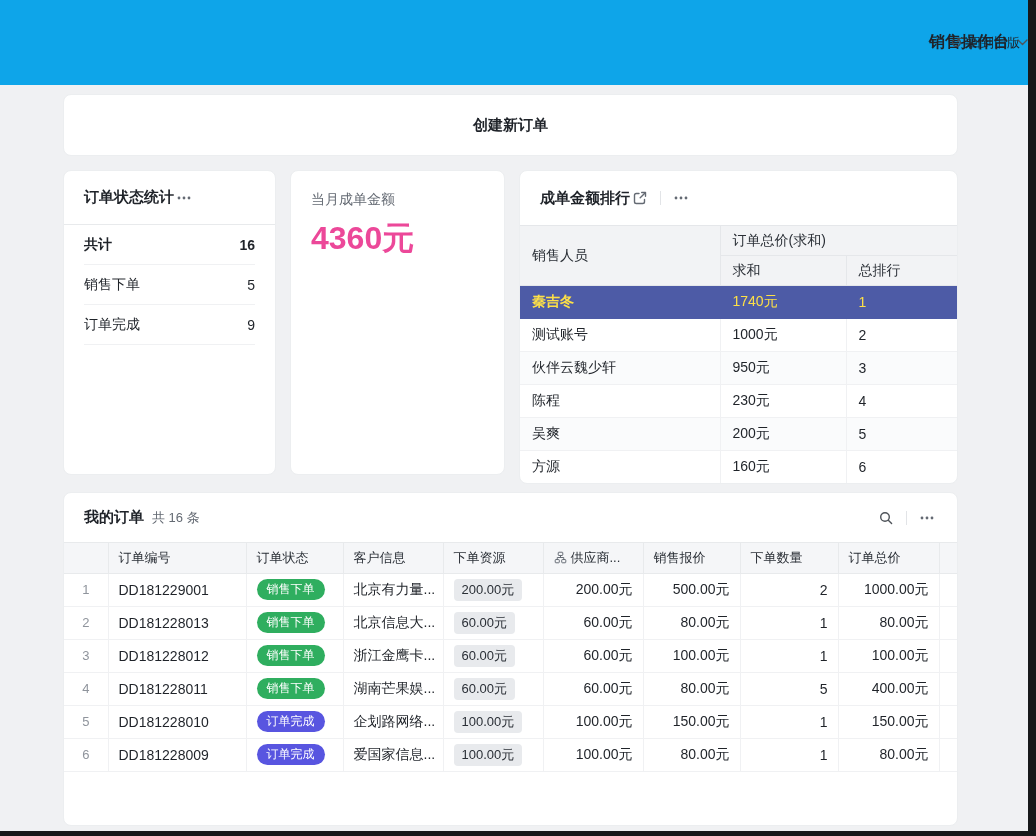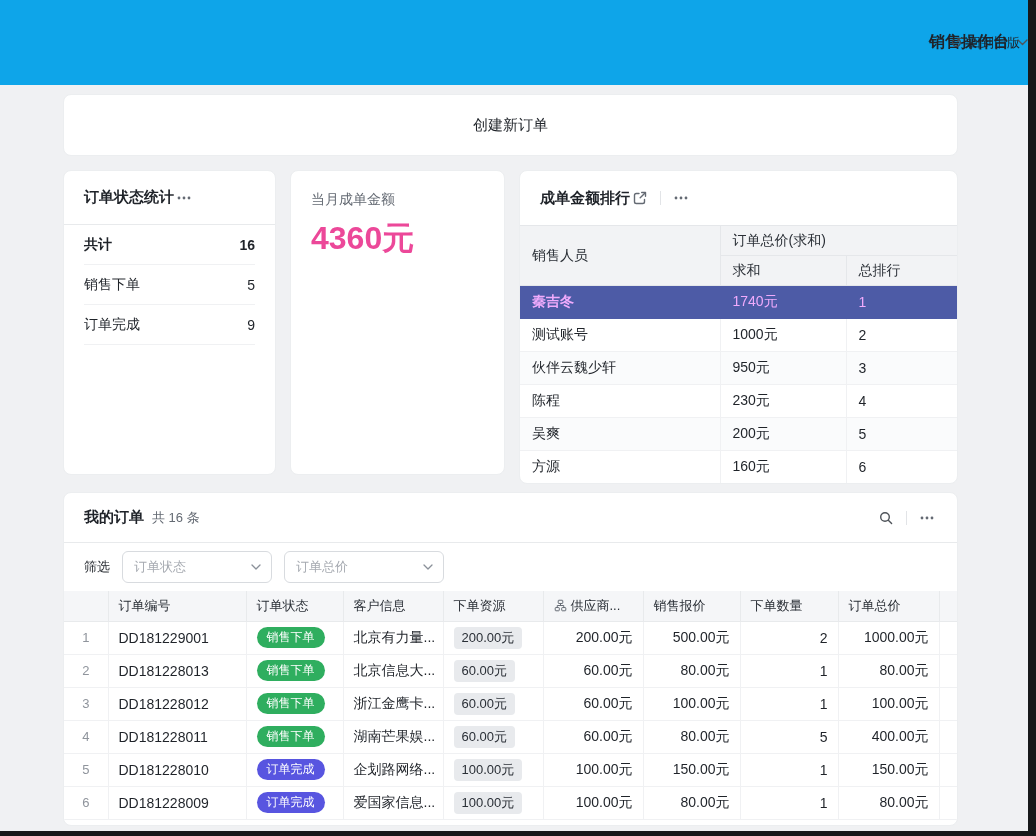--- a/index.html
+++ b/index.html
@@ -16,21 +16,21 @@
   .topbar { height:85px; background:#0ea5e9; position:relative; display:flex; align-items:center; justify-content:flex-end; }
   .topbar-title { display:flex; align-items:center; gap:7px; cursor:pointer; }
   .topbar-title .t { font-size:16px; font-weight:600; color:#1f2329; }
   .topbar-right { position:absolute; right:8px; top:0; height:100%; display:flex; align-items:center; gap:5px; font-size:13px; color:#1f2329; cursor:pointer; }
   .restore-glyph { font-size:15px; color:#40454c; line-height:1; }
 
   .content { padding:9px 70px 0 63px; }
 
   .card { background:#fff; border:1px solid #eceef0; border-radius:8px; }
 
-  .create-card { height:62px; display:flex; align-items:center; justify-content:center; font-size:15px; font-weight:400; margin-bottom:14px; cursor:pointer; }
+  .create-card { height:62px; display:flex; align-items:center; justify-content:center; font-size:15px; font-weight:700; margin-bottom:14px; cursor:pointer; }
 
   .cards-row { display:flex; gap:14px; align-items:flex-start; margin-bottom:8px; }
   .status-card { width:213px; height:305px; }
   .amount-card { width:215px; height:305px; padding:20px; }
   .ranking-card { width:439px; height:314px; overflow:hidden; }
 
   .card-head { height:54px; display:flex; align-items:center; padding:0 20px; }
   .card-head.bordered { border-bottom:1px solid #e8eaec; }
   .card-title { font-size:15px; font-weight:700; color:#1f2329; }
   .head-icons { display:flex; align-items:center; gap:10px; }
@@ -50,21 +50,21 @@
   
   .rank-table { width:100%; border-collapse:collapse; table-layout:fixed; font-size:14px; }
   .rank-table col.c1 { width:200px; }
   .rank-table col.c2 { width:126px; }
   .rank-table th { background:#f2f3f5; font-weight:400; text-align:left; padding:0 12px; height:30px; color:#2a2f36; border:1px solid #e5e7ea;margin-top:13px; }
   .rank-table th:first-child { border-left:none; }
   .rank-table th:last-child { border-right:none; }
   .rank-table td { height:33px; padding:0 12px; border-bottom:1px solid #f0f1f3; border-right:1px solid #f0f1f3; white-space:nowrap; overflow:hidden; }
   .rank-table td:last-child { border-right:none; }
   .rank-table tbody tr:nth-child(odd):not(.hl) td { background:#fafbfc; }
-  .rank-table tr.hl td { background:var(--rank-highlight,#4d5ba6); color:#f0abfc; border-color:var(--rank-highlight,#4d5ba6);margin-top:43px; }
+  .rank-table tr.hl td { background:var(--rank-highlight,#4d5ba6); color:#fde047; border-color:var(--rank-highlight,#4d5ba6);margin-top:43px; }
   .rank-table tr.hl td:first-child { font-weight:600; }
 
   
   .orders-card { height:334px; overflow:hidden; }
   .orders-head { height:50px; display:flex; align-items:center; justify-content:space-between; padding:12px 20px; border-bottom:1px solid #e8eaec; }
   .orders-title-wrap { display:flex; align-items:center; }
   .orders-count { font-size:13px; color:#646a73; margin-left:8px; }
 
   .filter-row { height:48px; display:flex; align-items:center; gap:12px; padding:0 20px; }
   .filter-label { font-size:13px; color:#1f2329; }
@@ -236,39 +236,20 @@
           <span class="icon-btn">
             <svg width="16" height="16" viewBox="0 0 16 16" fill="#646a73">
                 <circle cx="3" cy="8" r="1.4"></circle>
                 <circle cx="8" cy="8" r="1.4"></circle>
                 <circle cx="13" cy="8" r="1.4"></circle>
               </svg>
           </span>
         </span>
       </div>
 
-      <div class="filter-row">
-        <span class="filter-label">筛选</span>
-        <span class="select w1">
-          <span>订单状态</span>
-          <span class="icon-btn" style="width:12px;height:12px;">
-            <svg width="10" height="6" viewBox="0 0 10 6">
-                <path d="M1 1l4 4 4-4" fill="none" stroke="#8a9099" stroke-width="1.3" stroke-linecap="round" stroke-linejoin="round"></path>
-              </svg>
-          </span>
-        </span>
-        <span class="select w2">
-          <span>订单总价</span>
-          <span class="icon-btn" style="width:12px;height:12px;">
-            <svg width="10" height="6" viewBox="0 0 10 6">
-                <path d="M1 1l4 4 4-4" fill="none" stroke="#8a9099" stroke-width="1.3" stroke-linecap="round" stroke-linejoin="round"></path>
-              </svg>
-          </span>
-        </span>
-      </div>
 
       <table class="orders-table">
         <colgroup>
           <col style="width:44px">
             <col style="width:138px">
             <col style="width:97px">
             <col style="width:100px">
             <col style="width:100px">
             <col style="width:100px">
             <col style="width:97px">

